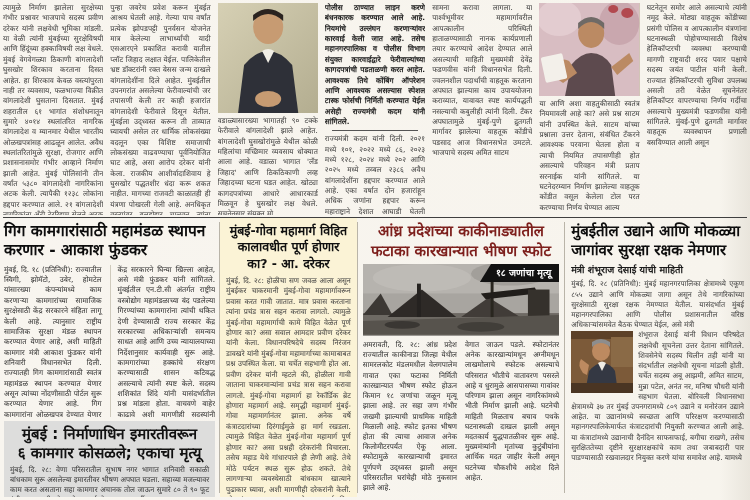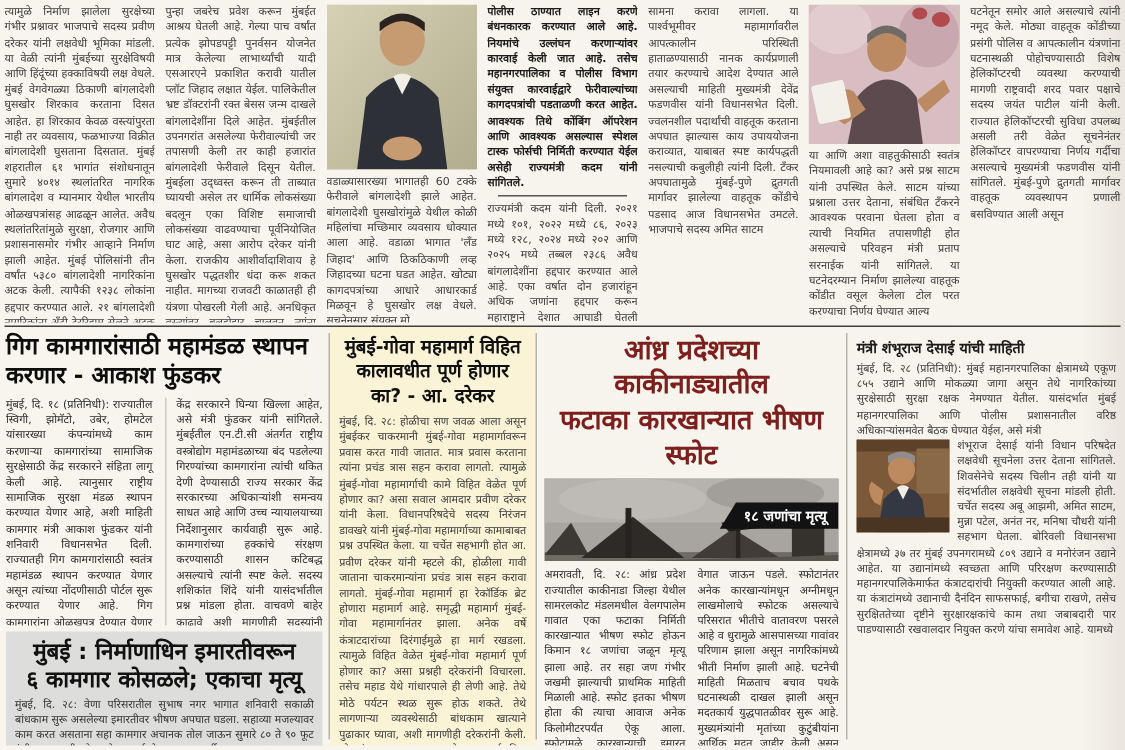--- a/index.html
+++ b/index.html
@@ -37,23 +37,23 @@
   .grayBox h3 { font-size:15px; line-height:1.25; text-align:center; color:#111; margin-bottom:2px; }
   .grayBox .body { font-size:7.2px; line-height:1.4; text-align:justify; color:#333; }
 
   
   .artB { width:139px; background:#fbf3d6; padding:5px 6px; overflow:hidden; }
   .artB h2 { font-size:12.5px; line-height:1.3; text-align:center; color:#101010; font-weight:bold; margin-bottom:4px; }
   .artB .body { font-size:7.2px; line-height:1.45; text-align:justify; color:#3a3a3a; }
 
   
   .artC { width:210px; padding:4px 5px 0 5px; display:flex; flex-direction:column; }
-  .artC h2 { font-size:18px; line-height:1.3; text-align:center; color:#7d1f1c; font-weight:bold; margin-bottom:3px; }
+  .artC h2 { font-size:15px; line-height:1.3; text-align:center; color:#7d1f1c; font-weight:bold; margin-bottom:3px; }
   .artC .photoWrap { position:relative; height:72px; margin-bottom:4px; background:#9a9792; overflow:hidden; }
-  .artC .badge { position:absolute; top:16px; right:0; background:#121212; color:#ffffff;
+  .artC .badge { position:absolute; top:0; right:0; background:#121212; color:#ffffff;
                  font-size:9.5px; font-weight:bold; padding:2px 8px 3px 16px;
                  clip-path:polygon(14% 0, 100% 0, 100% 100%, 0 100%); }
   .artC .cols { display:flex; gap:8px; flex:1 1 auto; overflow:hidden; }
   .artC .cols .c { flex:1; font-size:7.2px; line-height:1.42; text-align:justify; }
 
   
   .artD { width:188px; padding:4px 6px 0 6px; overflow:hidden; }
   .artD h2 { font-size:15px; line-height:1.28; text-align:left; color:#0d0d0d; font-weight:bold; }
   .artD .subhead { font-size:9.5px; font-weight:bold; color:#1a1a1a; margin:3px 0 3px 0; }
   .artD .body, .artD .wrapRow { font-size:7.2px; line-height:1.42; text-align:justify; color:#3a3a3a; }
@@ -85,21 +85,21 @@
                 <stop offset="1" stop-color="#b3ad90"></stop>
           </linearGradient>
             </defs>
           <ellipse cx="50" cy="24" rx="15" ry="17" fill="#c79b72"></ellipse>
           <path d="M35 18 Q50 4 65 18 L65 12 Q50 0 35 12 Z" fill="#2a2320"></path>
           <path d="M20 110 L26 62 Q38 48 50 48 Q62 48 74 62 L80 110 Z" fill="#2e3038"></path>
           <path d="M44 48 L50 60 L56 48 Q50 44 44 48 Z" fill="#f1eee6"></path>
           <ellipse cx="50" cy="96" rx="13" ry="8" fill="#c79b72"></ellipse>
         </svg>
       </div>
-      <span>वडाळ्यासारख्या भागातही 60 टक्के फेरीवाले बांगलादेशी झाले आहेत. बांगलादेशी घुसखोरांमुळे येथील कोळी महिलांचा मच्छिमार व्यवसाय धोक्यात आला आहे. वडाळा भागात 'लँड जिहाद' आणि ठिकठिकाणी लव्ह जिहादच्या घटना घडत आहेत. खोट्या कागदपत्रांच्या आधारे आधारकार्ड मिळवून हे घुसखोर लक्ष वेधले. सूचनेनुसार संयुक्त मो</span>
+      <span>वडाळ्यासारख्या भागातही ९० टक्के फेरीवाले बांगलादेशी झाले आहेत. बांगलादेशी घुसखोरांमुळे येथील कोळी महिलांचा मच्छिमार व्यवसाय धोक्यात आला आहे. वडाळा भागात 'लँड जिहाद' आणि ठिकठिकाणी लव्ह जिहादच्या घटना घडत आहेत. खोट्या कागदपत्रांच्या आधारे आधारकार्ड मिळवून हे घुसखोर लक्ष वेधले. सूचनेनुसार संयुक्त मो</span>
     </div>
 
     <div class="tcol">
       <span class="bold-lead">पोलीस ठाण्यात लाइन करणे बंधनकारक करण्यात आले आहे. नियमांचे उल्लंघन करणाऱ्यांवर कारवाई केली जात आहे. तसेच महानगरपालिका व पोलीस विभाग संयुक्त कारवाईद्वारे फेरीवाल्यांच्या कागदपत्रांची पडताळणी करत आहेत. आवश्यक तिथे कोंबिंग ऑपरेशन आणि आवश्यक असल्यास स्पेशल टास्क फोर्सची निर्मिती करण्यात येईल असेही राज्यमंत्री कदम यांनी सांगितले.</span>
       <hr class="mini-rule">
       <span>राज्यमंत्री कदम यांनी दिली. २०२१ मध्ये १०१, २०२२ मध्ये ८६, २०२३ मध्ये १२८, २०२४ मध्ये २०२ आणि २०२५ मध्ये तब्बल २३८६ अवैध बांगलादेशींना हद्दपार करण्यात आले आहे. एका वर्षात दोन हजारांहून अधिक जणांना हद्दपार करून महाराष्ट्राने देशात आघाडी घेतली असल्याचे त्यांनी नमूद केले.</span>
     </div>
 
     <div class="tcol">
       <span>सामना करावा लागला. या पार्श्वभूमीवर महामार्गावरील आपत्कालीन परिस्थिती हाताळण्यासाठी नानक कार्यप्रणाली तयार करण्याचे आदेश देण्यात आले असल्याची माहिती मुख्यमंत्री देवेंद्र फडणवीस यांनी विधानसभेत दिली. ज्वलनशील पदार्थांची वाहतूक करताना अपघात झाल्यास काय उपाययोजना कराव्यात, याबाबत स्पष्ट कार्यपद्धती नसल्याची कबुलीही त्यांनी दिली. टँकर अपघातामुळे मुंबई-पुणे द्रुतगती मार्गावर झालेल्या वाहतूक कोंडीचे पडसाद आज विधानसभेत उमटले. भाजपाचे सदस्य अमित साटम</span>
@@ -184,20 +184,21 @@
       </div>
       <div class="cols">
         <div class="c">अमरावती, दि. २८: आंध्र प्रदेश राज्यातील काकीनाडा जिल्हा येथील सामरलकोट मंडलमधील वेलगपालेम गावात एका फटाका निर्मिती कारखान्यात भीषण स्फोट होऊन किमान १८ जणांचा जळून मृत्यू झाला आहे. तर सहा जण गंभीर जखमी झाल्याची प्राथमिक माहिती मिळाली आहे. स्फोट इतका भीषण होता की त्याचा आवाज अनेक किलोमीटरपर्यंत ऐकू आला. स्फोटामुळे कारखान्याची इमारत पूर्णपणे उद्ध्वस्त झाली असून परिसरातील घरांचेही मोठे नुकसान झाले आहे.</div>
         <div class="c">वेगात जाऊन पडले. स्फोटानंतर अनेक कारखान्यांमधून अग्नीमधून लाखमोलाचे स्फोटक असल्याचे परिसरात भीतीचे वातावरण पसरले आहे व धुरामुळे आसपासच्या गावांवर परिणाम झाला असून नागरिकांमध्ये भीती निर्माण झाली आहे. घटनेची माहिती मिळताच बचाव पथके घटनास्थळी दाखल झाली असून मदतकार्य युद्धपातळीवर सुरू आहे. मुख्यमंत्र्यांनी मृतांच्या कुटुंबीयांना आर्थिक मदत जाहीर केली असून घटनेच्या चौकशीचे आदेश दिले आहेत.</div>
       </div>
     </div>
 
     <div class="art-divider"></div>
 
     <div class="artD">
+      <h2>मुंबईतील उद्याने आणि मोकळ्या जागांवर सुरक्षा रक्षक नेमणार</h2>
       <div class="subhead">मंत्री शंभूराज देसाई यांची माहिती</div>
       <div class="body">मुंबई, दि. २८ (प्रतिनिधी): मुंबई महानगरपालिका क्षेत्रामध्ये एकूण ८५५ उद्याने आणि मोकळ्या जागा असून तेथे नागरिकांच्या सुरक्षेसाठी सुरक्षा रक्षक नेमण्यात येतील. यासंदर्भात मुंबई महानगरपालिका आणि पोलीस प्रशासनातील वरिष्ठ अधिकाऱ्यांसमवेत बैठक घेण्यात येईल, असे मंत्री</div>
       <div class="wrapRow">
         <div class="inset-photo">
           <svg viewBox="0 0 62 62" preserveAspectRatio="none">
             <rect width="62" height="62" fill="#7c5a39"></rect>
             <rect y="0" width="62" height="8" fill="#5d4128"></rect>
             <rect x="40" y="6" width="22" height="30" fill="#8a6a46"></rect>
             <ellipse cx="30" cy="20" rx="9" ry="10" fill="#bd8a60"></ellipse>
             <path d="M21 16 Q30 8 39 16 L39 11 Q30 5 21 11 Z" fill="#8d8d8d"></path>

